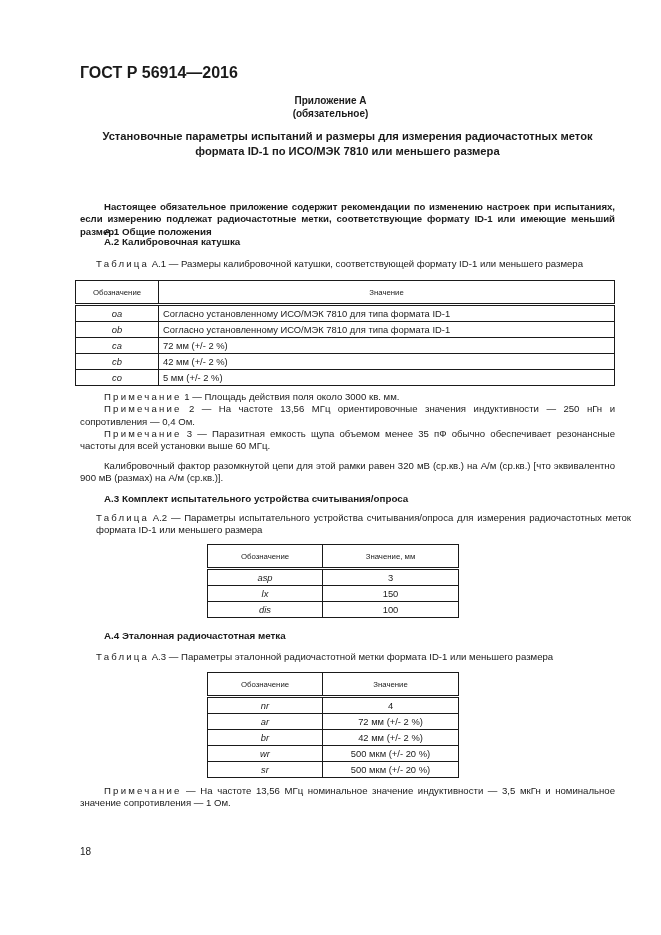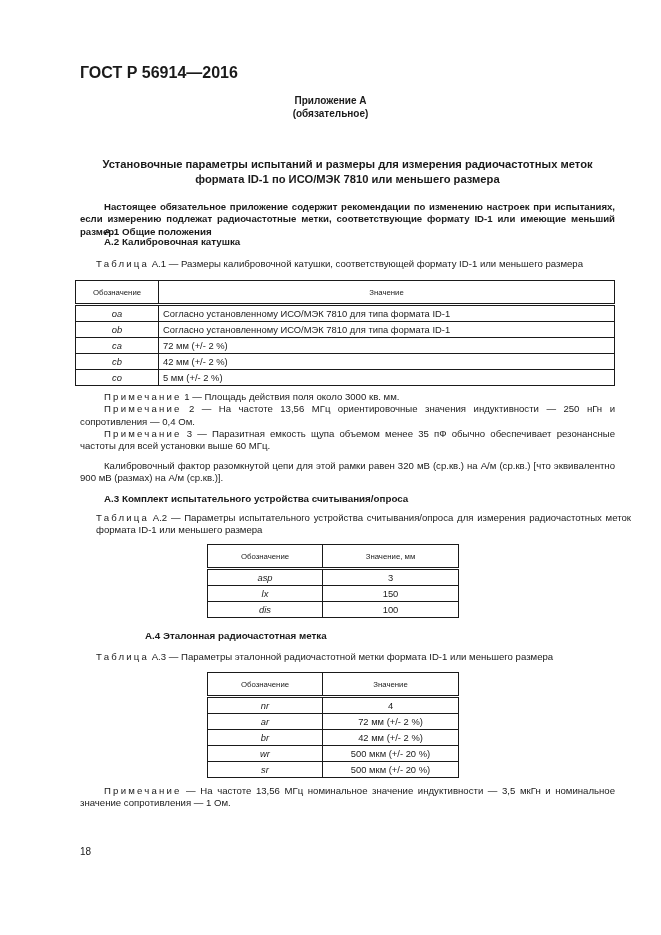--- a/index.html
+++ b/index.html
@@ -3,21 +3,21 @@
   <meta charset="utf-8">
   <style>
     html, body { margin: 0; padding: 0; background: #ffffff; }
     body { width: 661px; height: 935px; position: relative; overflow: hidden;
       font-family: "Liberation Sans", sans-serif; color: #1a1a1a; font-size: 9.6px; }
     .abs { position: absolute; }
     .std-id { left: 80px; top: 64px; font-weight: bold; font-size: 16px; }
     .annex { left: 0; width: 661px; top: 94px; text-align: center; font-weight: bold; font-size: 10px; line-height: 13px; }
     .annex .sub { font-weight: normal; }
     .annex .sub { font-weight: bold; }
-    .title { left: 80px; width: 535px; top: 129px; text-align: center; font-weight: bold; font-size: 11.2px; line-height: 14.5px; margin-top: 28px; }
+    .title { left: 80px; width: 535px; top: 129px; text-align: center; font-weight: bold; font-size: 11.2px; line-height: 14.5px; }
     .h2 { left: 104px; font-weight: bold; font-size: 9.8px; }
     .para { left: 80px; width: 535px; text-align: justify; line-height: 12.3px; font-size: 9.6px; }
     .para .ind { display: inline-block; width: 24px; }
     .cap { left: 96px; width: 535px; text-align: justify; line-height: 12.3px; font-size: 9.6px; }
     .spaced { letter-spacing: 2.2px; }
     table { border-collapse: collapse; position: absolute; font-size: 9.4px; padding-left: 32px; }
     td, th { border: 1px solid #1a1a1a; padding: 0 4px; }
     th { font-weight: normal; font-size: 7.8px; height: 22px; }
     thead tr { border-bottom: 3px double #1a1a1a; }
     thead th { border-bottom: 3px double #1a1a1a; }
@@ -109,21 +109,21 @@
         <td class="sym">lx</td>
         <td>150</td>
       </tr>
     <tr>
         <td class="sym">dis</td>
         <td>100</td>
       </tr>
   </tbody>
 </table>
 
-<div class="abs h2" style="top:630px;margin-left:41px;">А.4 Эталонная радиочастотная метка</div>
+<div class="abs h2" style="top:630px;">А.4 Эталонная радиочастотная метка</div>
 <div class="abs cap" style="top:651px;"><span class="spaced">Таблица</span><span> А.3 — Параметры эталонной радиочастотной метки формата ID-1 или меньшего размера</span></div>
 
 <table class="t3">
   <thead>
     <tr>
       <th style="width:106px;">Обозначение</th>
       <th>Значение</th>
     </tr>
   </thead>
   <tbody>

